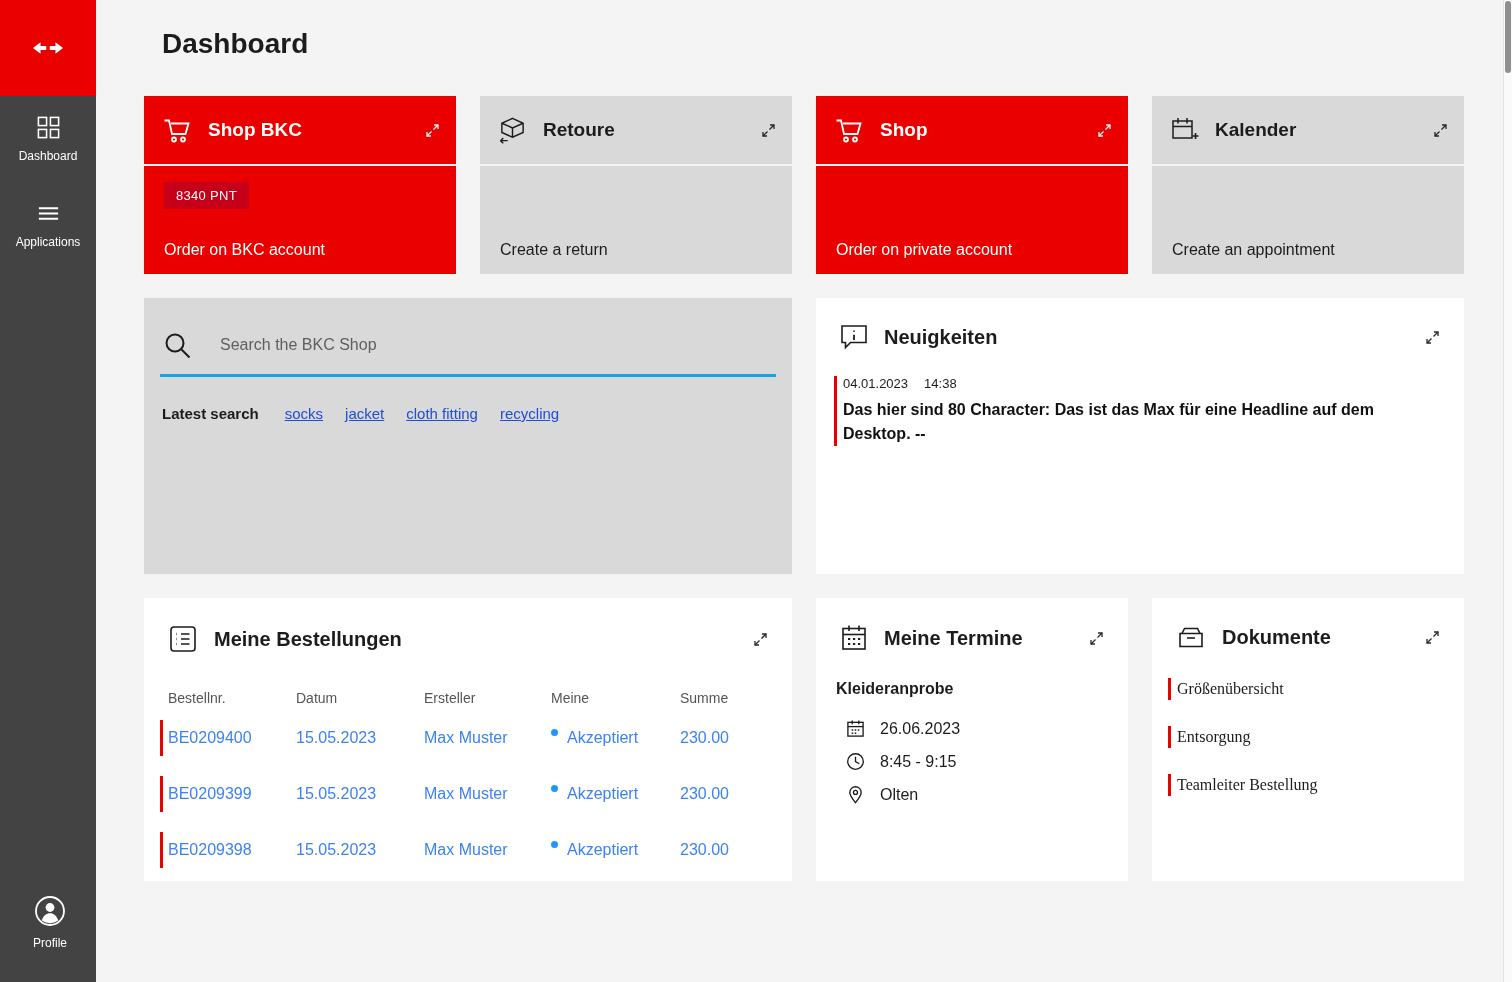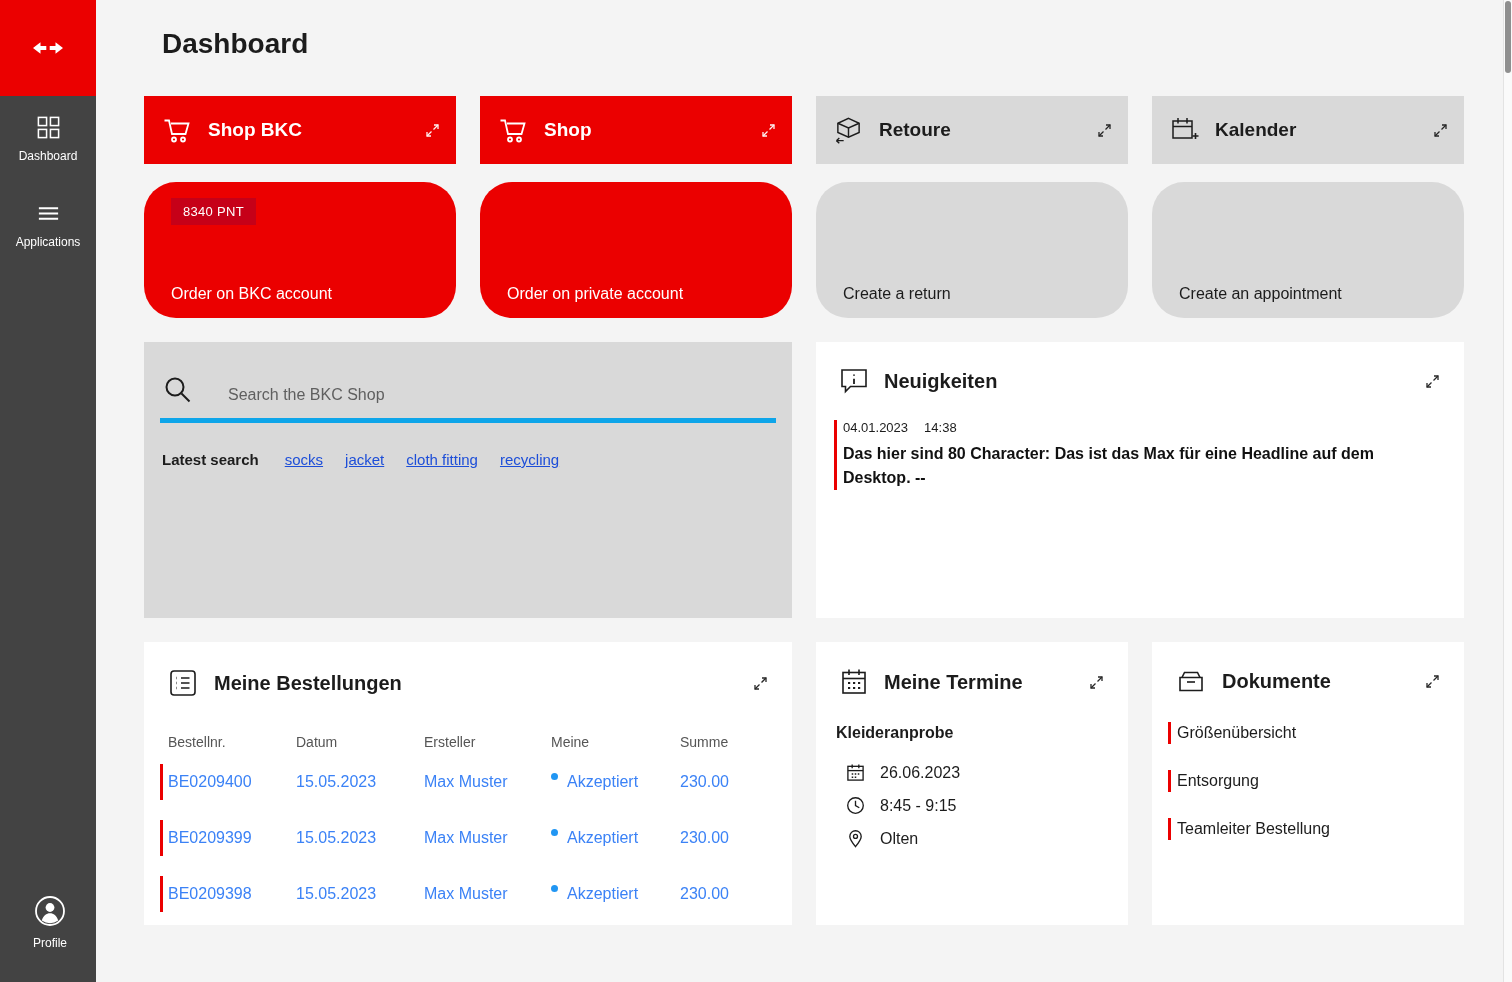--- a/index.html
+++ b/index.html
@@ -14,38 +14,38 @@
   .nav-item { display:flex; flex-direction:column; align-items:center; gap:9px; padding:19px 0; color:#fff; cursor:pointer; }
   .nav-item:first-of-type { margin-top:12px; }
   .nav-label { font-size:12px; color:#fff; }
   .profile-item { position:absolute; bottom:32px; left:4px; right:0; display:flex; flex-direction:column; align-items:center; gap:8px; color:#fff; cursor:pointer; }
   
   .main { margin-left:96px; padding:0 48px; }
   h1.page-title { font-size:28px; font-weight:700; color:#1c1c1c; margin:28px 0 36px 18px; }
   .grid { display:grid; grid-template-columns:repeat(4,1fr); gap:24px; }
   .span2 { grid-column:span 2; }
   
-  .qcard { height:222px; display:flex; flex-direction:column; cursor:pointer; }
+  .qcard { height:178px; display:flex; flex-direction:column; cursor:pointer; }
   .qcard-hd { height:68px; flex:none; display:flex; align-items:center; gap:16px; padding:0 16px 0 18px; }
-  .qcard-bd { flex:1; margin-top:18px; display:flex; flex-direction:column; padding:16px 18px 15px 27px;border-radius:32px; }
+  .qcard-bd { flex:1; margin-top:2px; display:flex; flex-direction:column; padding:16px 18px 15px 20px; }
   .qcard.red .qcard-hd, .qcard.red .qcard-bd { background:#eb0000; color:#fff; }
   .qcard.gray .qcard-hd, .qcard.gray .qcard-bd { background:#d9d9d9; color:#1c1c1c; }
   .qtitle { font-size:19px; font-weight:700; }
   .expand { margin-left:auto; display:flex; align-items:center; cursor:pointer; opacity:.95; }
   .badge { align-self:flex-start; background:#c60018; color:#fff; font-size:13px; padding:6px 12px; letter-spacing:.3px; }
   .qaction { margin-top:auto; font-size:16px; }
   
   .panel { background:#fff; }
   .panel.grayp { background:#d9d9d9; }
   .row2 { height:276px; }
   .row3 { height:283px; }
   .panel-hd { display:flex; align-items:center; gap:16px; padding:26px 24px 0 24px; color:#1c1c1c; }
   .ptitle { font-size:20px; font-weight:700; }
   
-  .search-row { display:flex; align-items:flex-end; gap:36px; margin:28px 16px 0 16px; border-bottom:5px solid #0ea5e9; padding:4px 2px 14px 2px; }
+  .search-row { display:flex; align-items:center; gap:28px; margin:28px 16px 0 16px; border-bottom:3px solid #0ea5e9; padding:4px 2px 14px 2px; }
   .search-row input { flex:1; background:transparent; border:none; outline:none; font-size:16px; color:#1c1c1c; font-family:"Liberation Sans", sans-serif; }
   .search-row input::placeholder { color:#5f5f5f; }
   .latest-row { display:flex; align-items:center; gap:22px; margin:28px 16px 0 18px; font-size:15px; }
   .latest-label { font-weight:700; margin-right:4px; }
   .latest-row a { color:#1d4ed8; text-decoration:underline; cursor:pointer; }
   
   .news-item { border-left:3px solid #eb0000; padding-left:6px; margin:26px 24px 0 18px; }
   .news-meta { display:flex; gap:16px; font-size:13px; color:#1c1c1c; }
   .news-headline { font-size:16px; font-weight:700; line-height:24px; margin-top:7px; color:#111; }
   .news-body { font-size:15px; margin-top:10px; color:#1c1c1c; }
@@ -60,21 +60,21 @@
   .cell-status { display:flex; gap:9px; }
   .dot { width:7px; height:7px; border-radius:50%; background:#2196f3; flex:none; }
   
   .termine-body { padding:28px 20px 0 20px; }
   .event-name { font-size:16px; font-weight:700; }
   .event-row { display:flex; align-items:center; gap:15px; margin:14px 0 0 10px; font-size:16px; }
   .event-row:first-of-type { margin-top:0; }
   .event-rows { margin-top:21px; }
   
   .docs-body { padding:28px 20px 0 16px; }
-  .doc-item { border-left:3px solid #eb0000; padding-left:6px; margin-bottom:26px; font-size:16px; line-height:22px; cursor:pointer; }
+  .doc-item { border-left:3px solid #eb0000; padding-left:6px; margin-bottom:26px; font-size:16px; line-height:22px; cursor:pointer;font-family:Liberation Serif, serif; }
   
   .scrollbar { position:fixed; top:0; right:0; bottom:0; width:9px; background:#fafafa; border-left:1px solid #e3e3e3; z-index:10; }
   .scroll-thumb { position:absolute; top:1px; left:1px; width:6px; height:72px; background:#8f8f8f; border-radius:3px; }
   svg { display:block; }
 </style>
 </head>
 <body>
 
 <div class="sidebar">
   <div class="logo-box">
@@ -140,44 +140,20 @@
               <path d="M2 13 L6.5 8.5"></path>
           </svg>
         </span>
       </div>
       <div class="qcard-bd">
         <span class="badge">8340 PNT</span>
         <span class="qaction">Order on BKC account</span>
       </div>
     </div>
 
-    <div class="qcard red">
-      <div class="qcard-hd">
-        <span>
-          <svg width="30" height="27" viewBox="0 0 30 27" fill="none" stroke="currentColor" stroke-width="1.8">
-            <path d="M2.5 3.5 h4.5 l3 13.5 h13.5 l3 -10.5 h-17.5"></path>
-            <circle cx="12" cy="22.5" r="2"></circle>
-            <circle cx="21" cy="22.5" r="2"></circle>
-          </svg>
-        </span>
-        <span class="qtitle">Shop</span>
-        <span class="expand">
-          <svg width="15" height="15" viewBox="0 0 15 15" fill="none" stroke="currentColor" stroke-width="1.3">
-            <path d="M9 2 h4 v4"></path>
-              <path d="M13 2 L8.5 6.5"></path>
-            <path d="M6 13 h-4 v-4"></path>
-              <path d="M2 13 L6.5 8.5"></path>
-          </svg>
-        </span>
-      </div>
-      <div class="qcard-bd">
-        <span class="qaction">Order on private account</span>
-      </div>
-    </div>
-
     <div class="qcard gray">
       <div class="qcard-hd">
         <span>
           <svg width="29" height="28" viewBox="0 0 30 28" fill="none" stroke="currentColor" stroke-width="1.5">
             <path d="M15 2 L26 7 V16.5 L15 21.5 L4 16.5 V7 Z"></path>
             <path d="M4 7 L15 11.8 L26 7"></path>
             <path d="M15 11.8 V21.5"></path>
             <path d="M10 25 H2.5 M2.5 25 L5.5 22.2 M2.5 25 L5.5 27.8" stroke-width="1.4"></path>
           </svg>
         </span>
@@ -186,20 +162,44 @@
           <svg width="15" height="15" viewBox="0 0 15 15" fill="none" stroke="currentColor" stroke-width="1.3">
             <path d="M9 2 h4 v4"></path>
               <path d="M13 2 L8.5 6.5"></path>
             <path d="M6 13 h-4 v-4"></path>
               <path d="M2 13 L6.5 8.5"></path>
           </svg>
         </span>
       </div>
       <div class="qcard-bd">
         <span class="qaction">Create a return</span>
+      </div>
+    </div>
+
+    <div class="qcard red">
+      <div class="qcard-hd">
+        <span>
+          <svg width="30" height="27" viewBox="0 0 30 27" fill="none" stroke="currentColor" stroke-width="1.8">
+            <path d="M2.5 3.5 h4.5 l3 13.5 h13.5 l3 -10.5 h-17.5"></path>
+            <circle cx="12" cy="22.5" r="2"></circle>
+            <circle cx="21" cy="22.5" r="2"></circle>
+          </svg>
+        </span>
+        <span class="qtitle">Shop</span>
+        <span class="expand">
+          <svg width="15" height="15" viewBox="0 0 15 15" fill="none" stroke="currentColor" stroke-width="1.3">
+            <path d="M9 2 h4 v4"></path>
+              <path d="M13 2 L8.5 6.5"></path>
+            <path d="M6 13 h-4 v-4"></path>
+              <path d="M2 13 L6.5 8.5"></path>
+          </svg>
+        </span>
+      </div>
+      <div class="qcard-bd">
+        <span class="qaction">Order on private account</span>
       </div>
     </div>
 
     <div class="qcard gray">
       <div class="qcard-hd">
         <span>
           <svg width="29" height="29" viewBox="0 0 29 29" fill="none" stroke="currentColor" stroke-width="1.5">
             <rect x="3" y="5" width="19" height="17"></rect>
             <path d="M3 10.5 h19"></path>
             <path d="M8 2 v5.5 M17 2 v5.5"></path>

